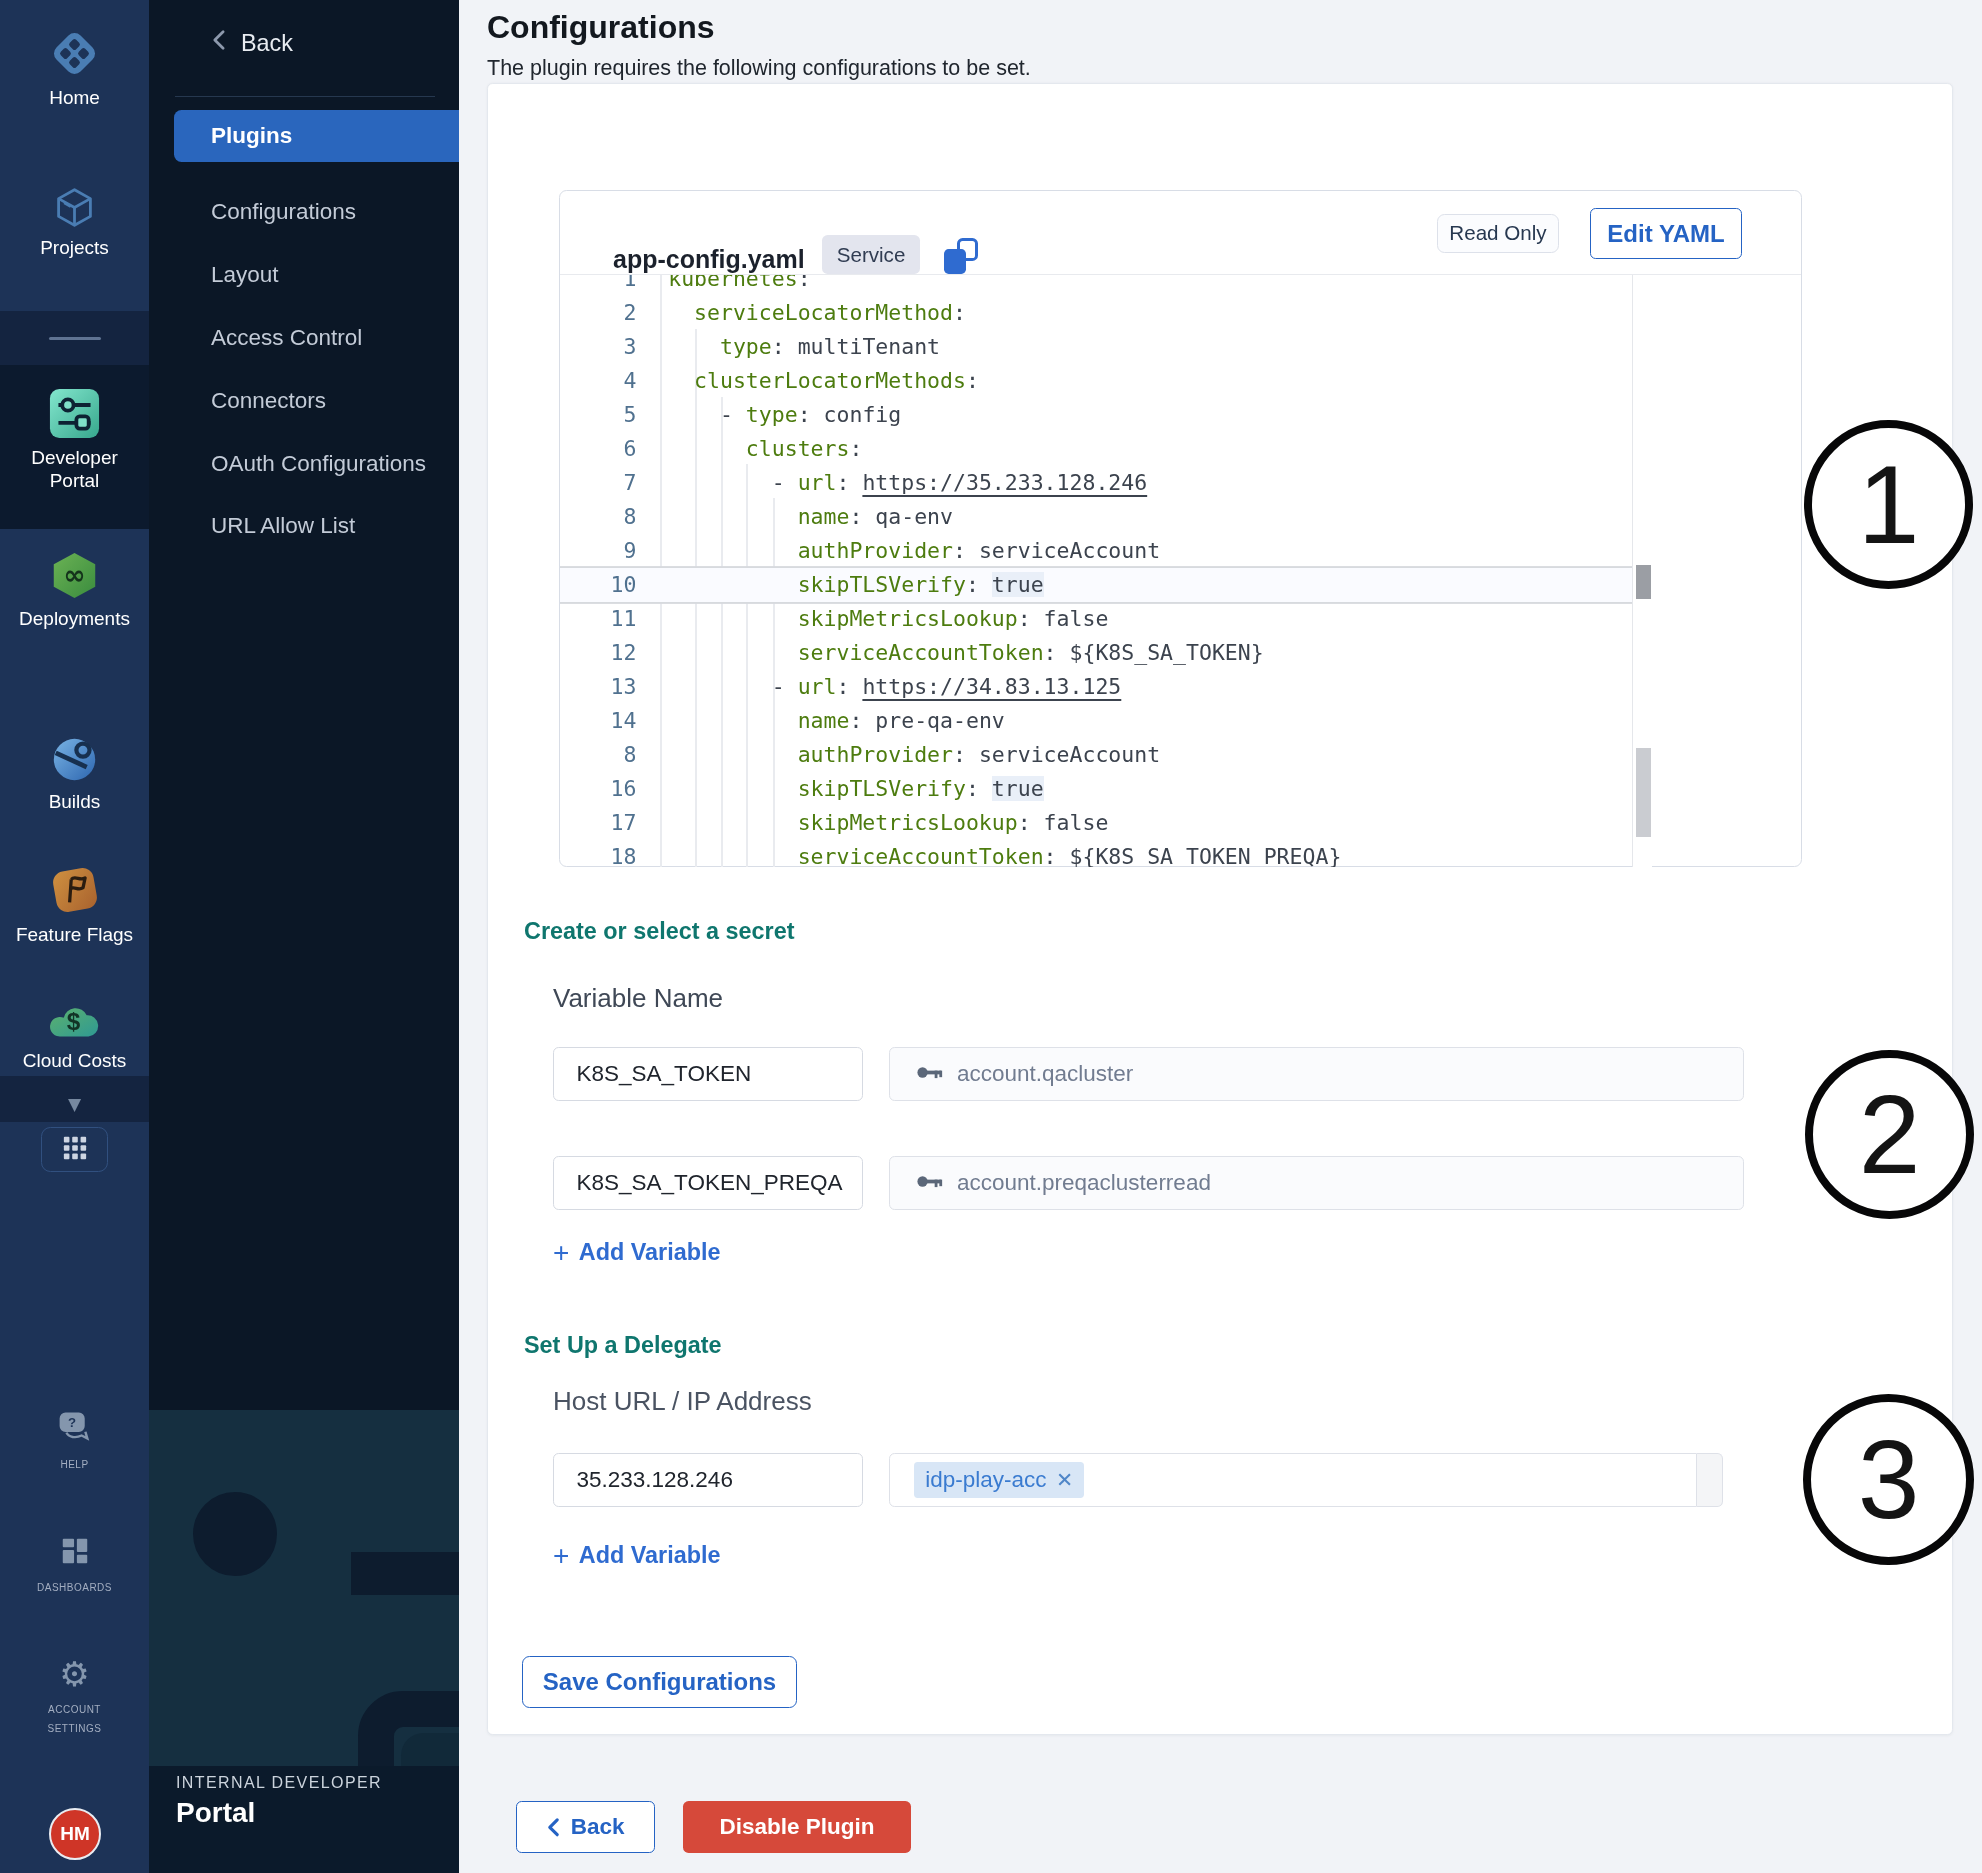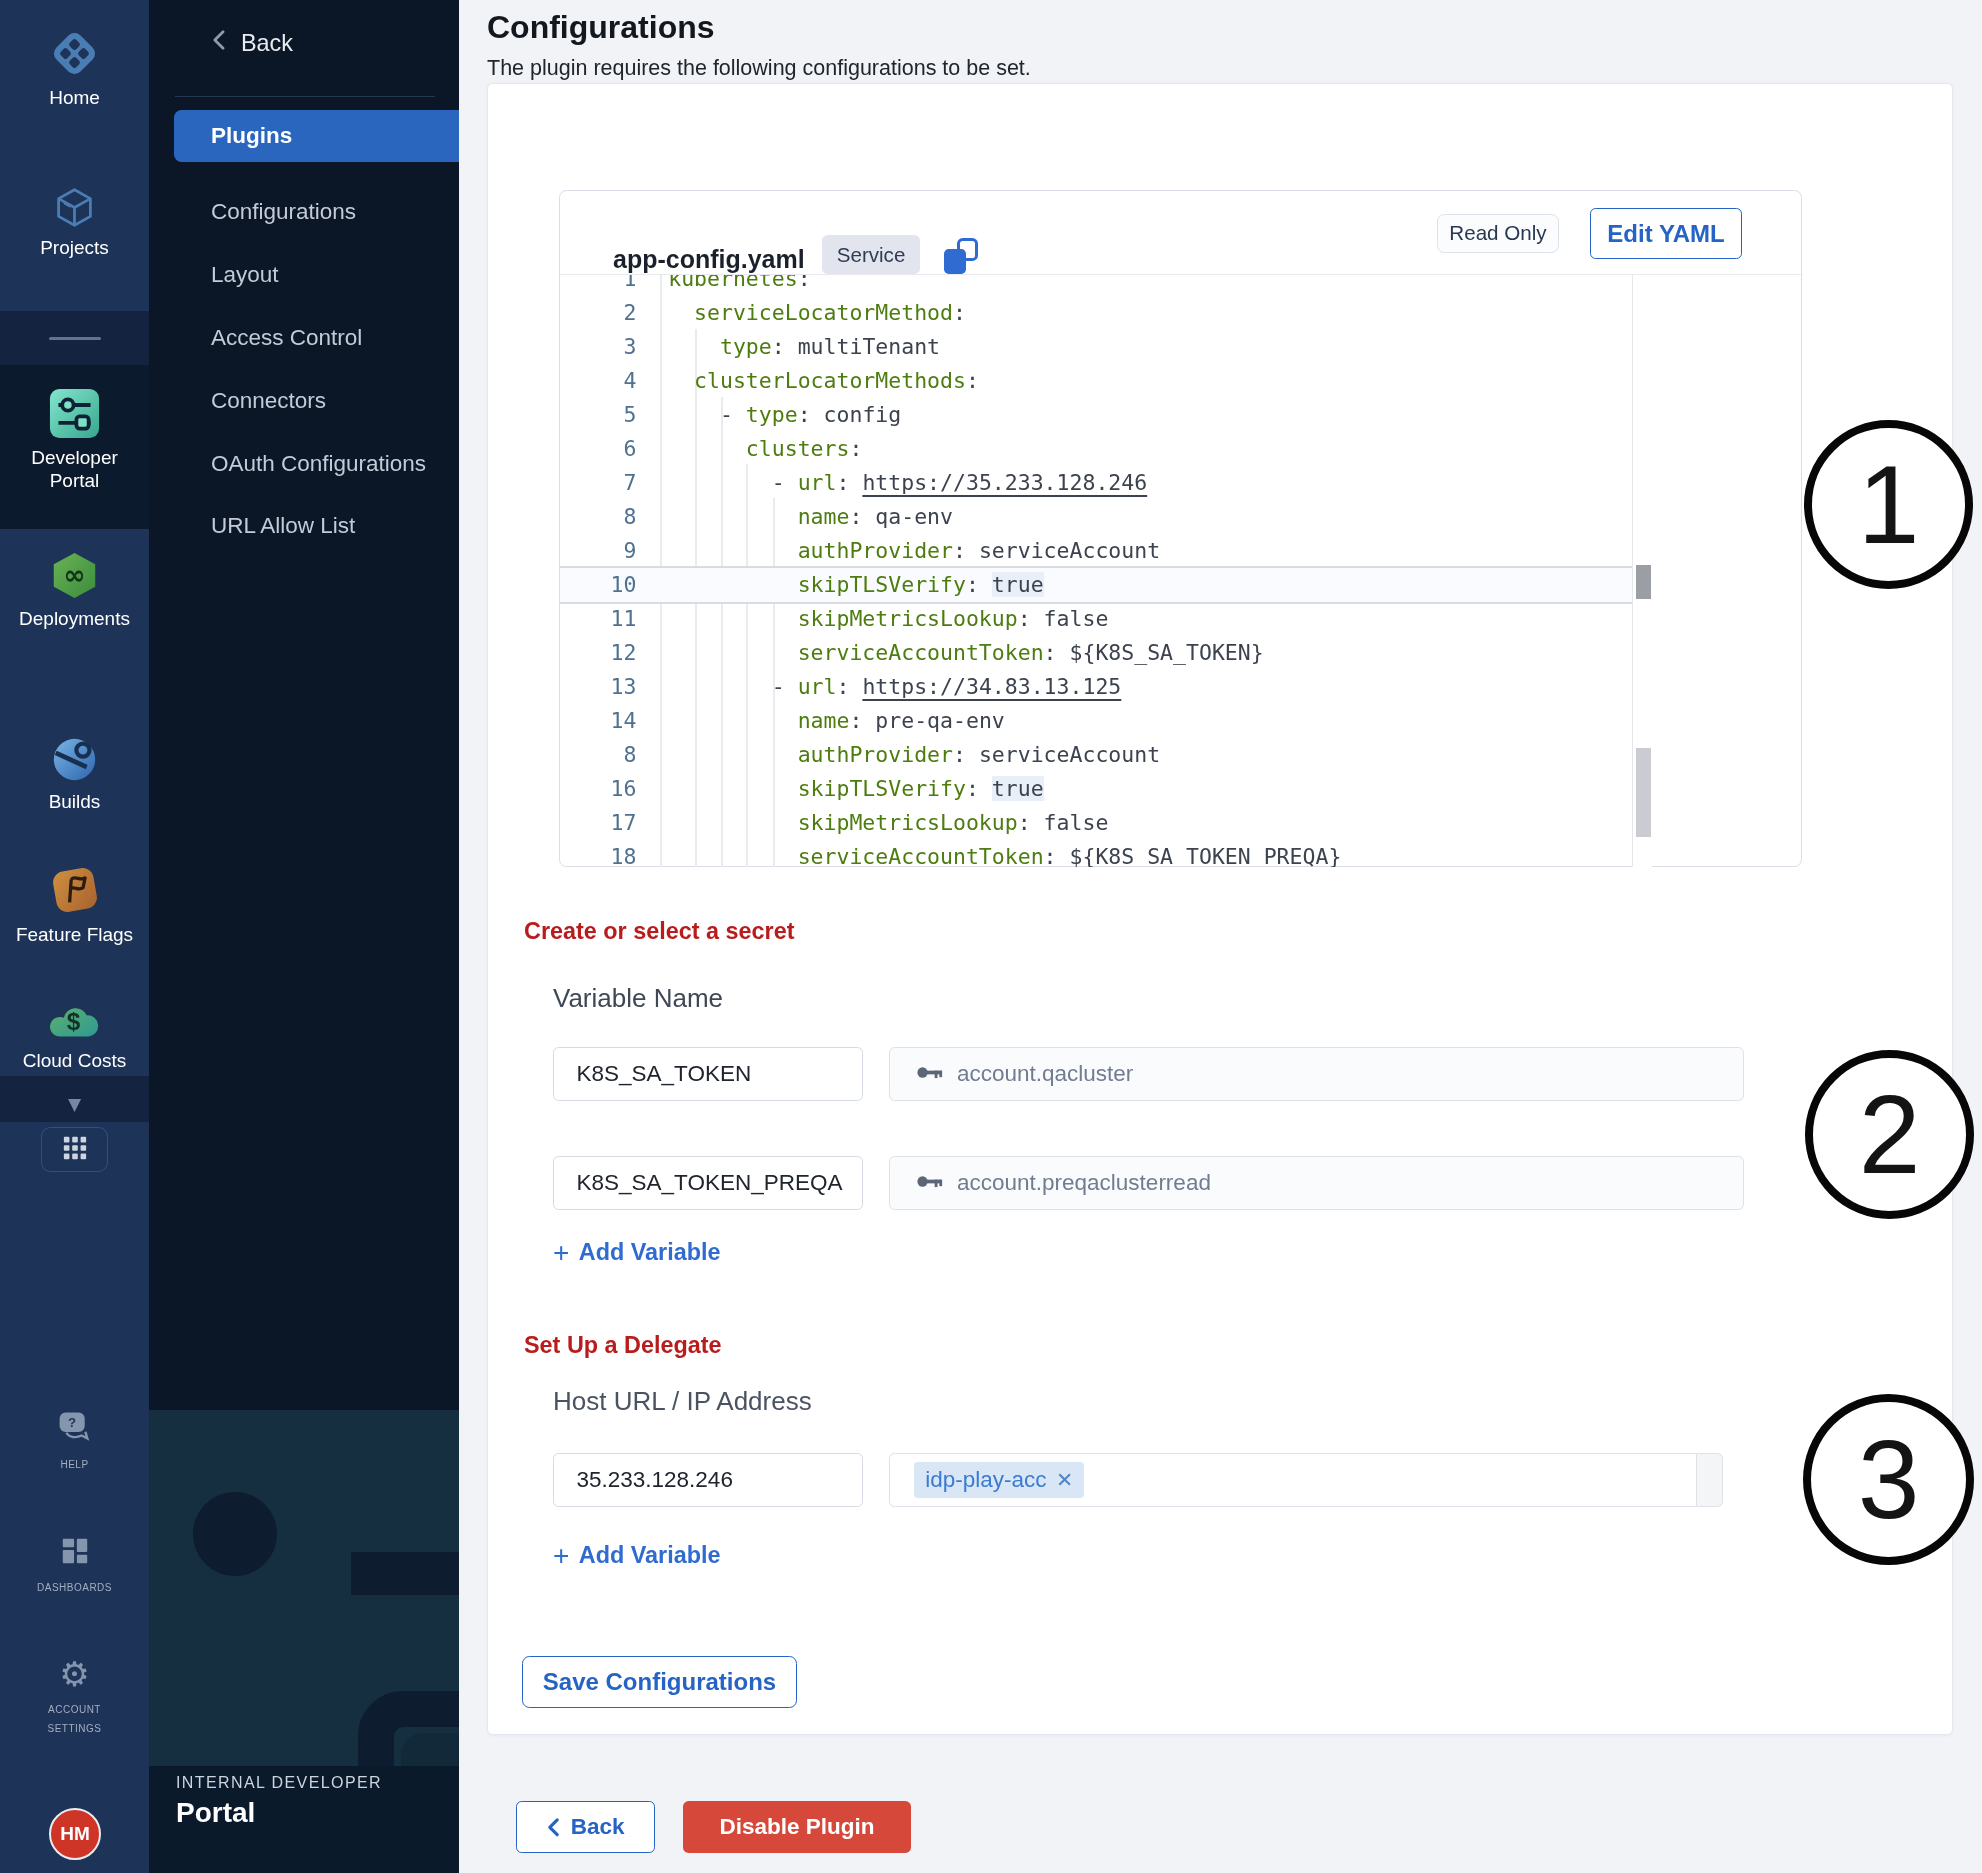--- a/index.html
+++ b/index.html
@@ -64,21 +64,21 @@
   .tok-key{color:#4d7c0f;text-align:center;}
   .tok-plain{color:#3c434e;}
   .tok-val{color:#3c434e;}
   .tok-url{text-decoration:underline;text-underline-offset:4.7px;}
   .tok-hl{background:#e9eff8;}
   .code-scrollbar{position:absolute;left:1072px;top:0;width:20.6px;height:592px;background:#fff;border-left:0.9px solid #e5e7eb;z-index:2;}
   .thumb1{position:absolute;left:2.8px;top:290px;width:15px;height:34px;background:#9b9ea4;}
   .thumb2{position:absolute;left:2.8px;top:473px;width:15px;height:89px;background:#caccd1;}
 
   
-  .sec-heading{position:absolute;left:36px;font-size:23.4px;font-weight:700;color:#b91c1c;}
+  .sec-heading{position:absolute;left:36px;font-size:23.4px;font-weight:700;color:#0f766e;}
   .field-label{position:absolute;left:65px;font-size:26px;color:#3f4856;}
   .form-row{position:absolute;left:65px;height:54px;}
   .name-input{position:absolute;left:0;top:0;width:310px;height:54px;border:0.9px solid #d6dae2;border-radius:5.6px;background:#fff;font-size:22.5px;color:#20252d;padding:0 0 0 22.5px;font-family:"Liberation Sans",sans-serif;}
   .secret-field{position:absolute;left:336px;top:0;width:855px;height:54px;border:0.9px solid #dee1e8;border-radius:5.6px;background:#fafbfd;display:flex;align-items:center;padding-left:26px;gap:13px;cursor:pointer;}
   .secret-text{font-size:22.5px;color:#717c90;}
   .tag-field{position:absolute;left:336px;top:0;width:808px;height:54px;border:0.9px solid #dee1e8;border-radius:5.6px 0 0 5.6px;background:#fff;display:flex;align-items:center;padding-left:24px;cursor:text;}
   .tag-endcap{position:absolute;left:1144px;top:0;width:26px;height:54px;border:0.9px solid #dee1e8;border-left:none;border-radius:0 5.6px 5.6px 0;background:#f4f5f7;}
   .chip{height:36px;background:#d8e6f6;border-radius:3.7px;display:flex;align-items:center;padding:0 11.2px;gap:9.4px;font-size:22.5px;color:#3a7bd0;}
   .chip-x{color:#4f86c8;font-size:20.6px;cursor:pointer;}
   .trash{position:absolute;left:1298px;cursor:pointer;}

